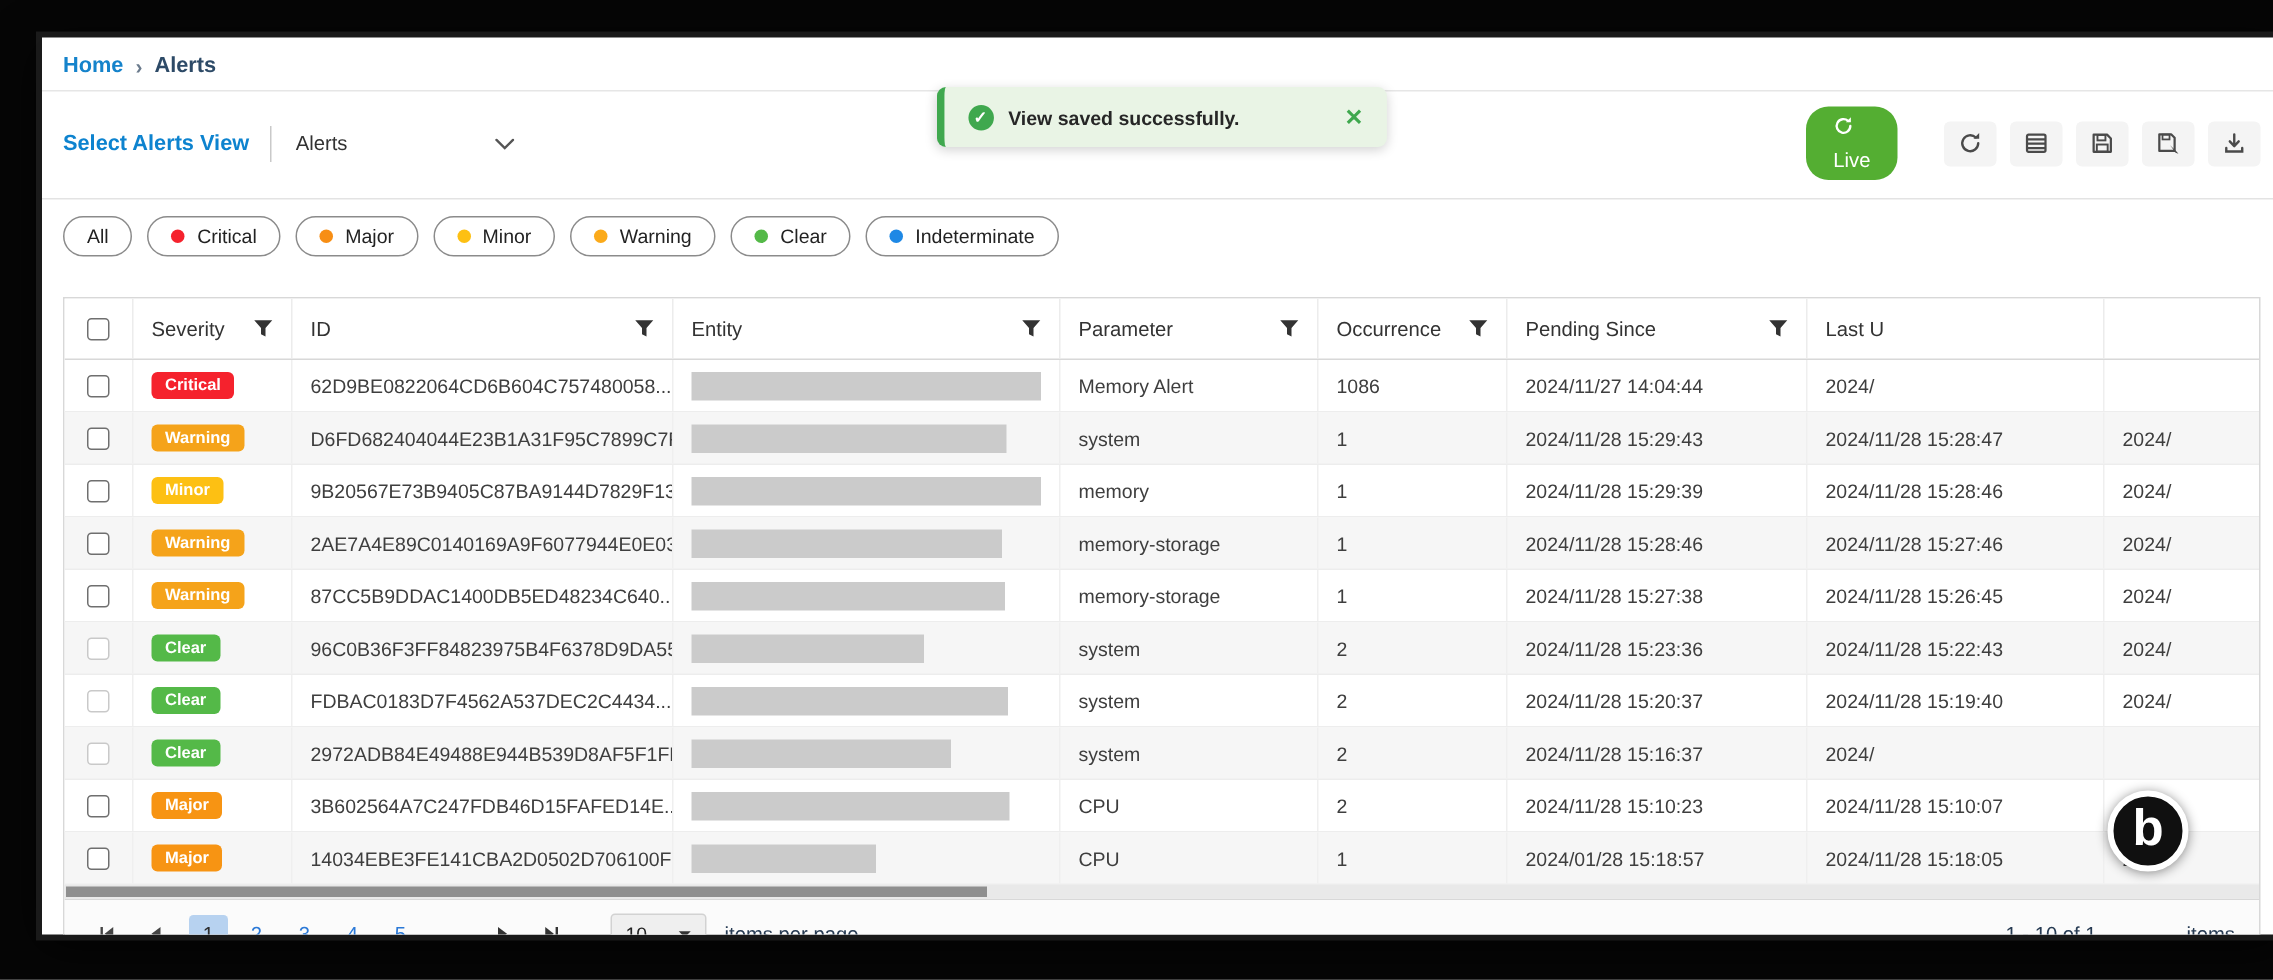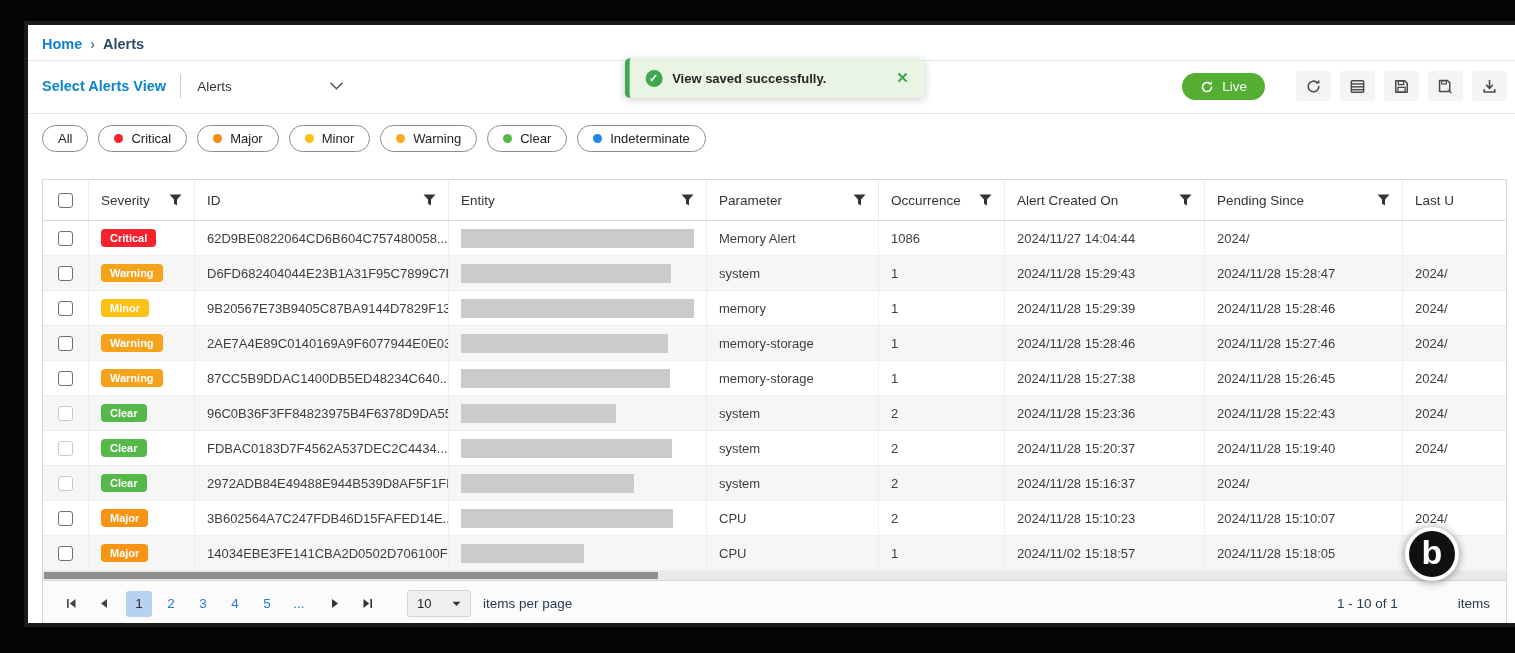--- a/index.html
+++ b/index.html
@@ -22,22 +22,22 @@
   .toast {
     position:absolute; left:50%; transform:translateX(-50%); top:-3px;
     display:flex; align-items:center; background:#e9f4e5; border-left:5px solid #3fa84e;
     border-radius:6px; padding:11px 16px; box-shadow:0 2px 8px rgba(0,0,0,.18); z-index:5; white-space:nowrap;
   }
   .toast-check { width:17px; height:17px; border-radius:50%; background:#3fa84e; color:#fff; font-size:11px; font-weight:bold;
     display:flex; align-items:center; justify-content:center; margin-right:10px; }
   .toast-msg { font-size:13px; color:#262626; font-weight:600; }
   .toast-close { margin-left:70px; color:#3fa84e; font-size:15px; font-weight:bold; cursor:pointer; }
   .right-tools { margin-left:auto; display:flex; align-items:center; gap:9px; }
-  .live-btn { display:flex; align-items:flex-end; gap:8px; background:#54ae32; color:#fff; border:none; border-radius:15px;
-    padding:6px 18px; font-size:13.5px; font-family:inherit; cursor:pointer; margin-right:22px; }
+  .live-btn { display:flex; align-items:flex-start; gap:8px; background:#54ae32; color:#fff; border:none; border-radius:15px;
+    padding:6px 18px; font-size:13.5px; font-family:inherit; cursor:pointer; margin-right:22px;flex-direction:column; }
   .icon-btn { width:35px; height:30px; background:#f4f4f4; border:none; border-radius:4px; display:flex; align-items:center;
     justify-content:center; cursor:pointer; }
   
   .chips { display:flex; align-items:center; gap:10px; padding:11px 14px; }
   .chip { display:flex; align-items:center; gap:8px; border:1px solid #8b8b8b; border-radius:15px; padding:5px 15px;
     font-size:13px; color:#222; background:#fff; cursor:pointer; }
   .dot { width:9px; height:9px; border-radius:50%; flex:0 0 auto; }
   
   .grid-box { margin:16px 14px; border:1px solid #d8d8d8; overflow:hidden; }
   .grid-scroll { overflow:hidden; }
@@ -210,26 +210,20 @@
               <path d="M0.5 0.5 H12.5 L8 5.6 V11.4 L5 9.8 V5.6 Z" fill="#333"></path>
             </svg>
         </div>
         <div class="th">
           <span>Occurrence</span>
           <svg class="funnel" width="13" height="12" viewBox="0 0 13 12">
               <path d="M0.5 0.5 H12.5 L8 5.6 V11.4 L5 9.8 V5.6 Z" fill="#333"></path>
             </svg>
         </div>
         <div class="th">
-          <span>Alert Created On</span>
-          <svg class="funnel" width="13" height="12" viewBox="0 0 13 12">
-              <path d="M0.5 0.5 H12.5 L8 5.6 V11.4 L5 9.8 V5.6 Z" fill="#333"></path>
-            </svg>
-        </div>
-        <div class="th">
           <span>Pending Since</span>
           <svg class="funnel" width="13" height="12" viewBox="0 0 13 12">
               <path d="M0.5 0.5 H12.5 L8 5.6 V11.4 L5 9.8 V5.6 Z" fill="#333"></path>
             </svg>
         </div>
         <div class="th">
           <span>Last U</span>
         </div>
       </div>
 
@@ -391,21 +385,21 @@
             </div>
           <div class="td">
               <span class="badge" style="background: rgb(247, 148, 19);">Major</span>
             </div>
           <div class="td c-id">14034EBE3FE141CBA2D0502D706100F7</div>
           <div class="td">
               <span class="redact" style="width: 123px;"></span>
             </div>
           <div class="td c-param">CPU</div>
           <div class="td c-occ">1</div>
-          <div class="td c-created">2024/11/02 15:18:57</div>
+          <div class="td c-created">2024/01/28 15:18:57</div>
           <div class="td c-pending">2024/11/28 15:18:05</div>
           <div class="td c-last">2024/</div>
         </div>
         </div>
 
       <div class="hscroll">
         <div class="hthumb"></div>
       </div>
     </div>
 

